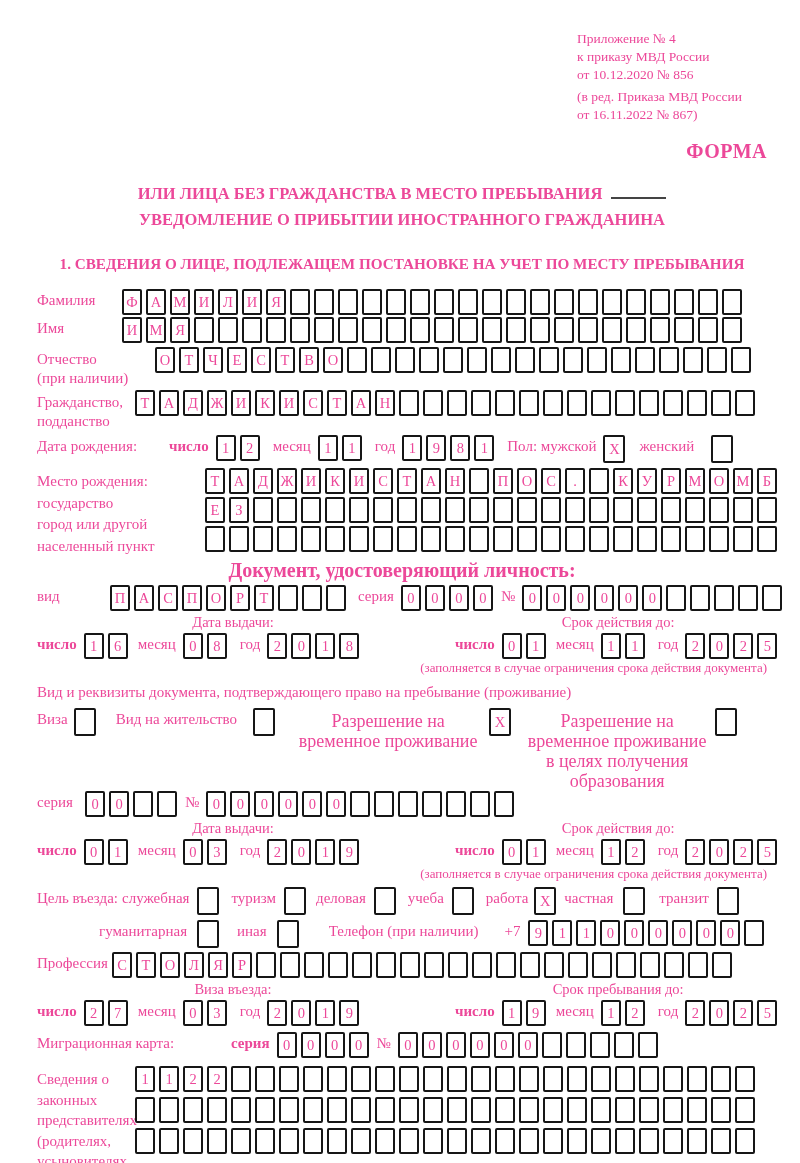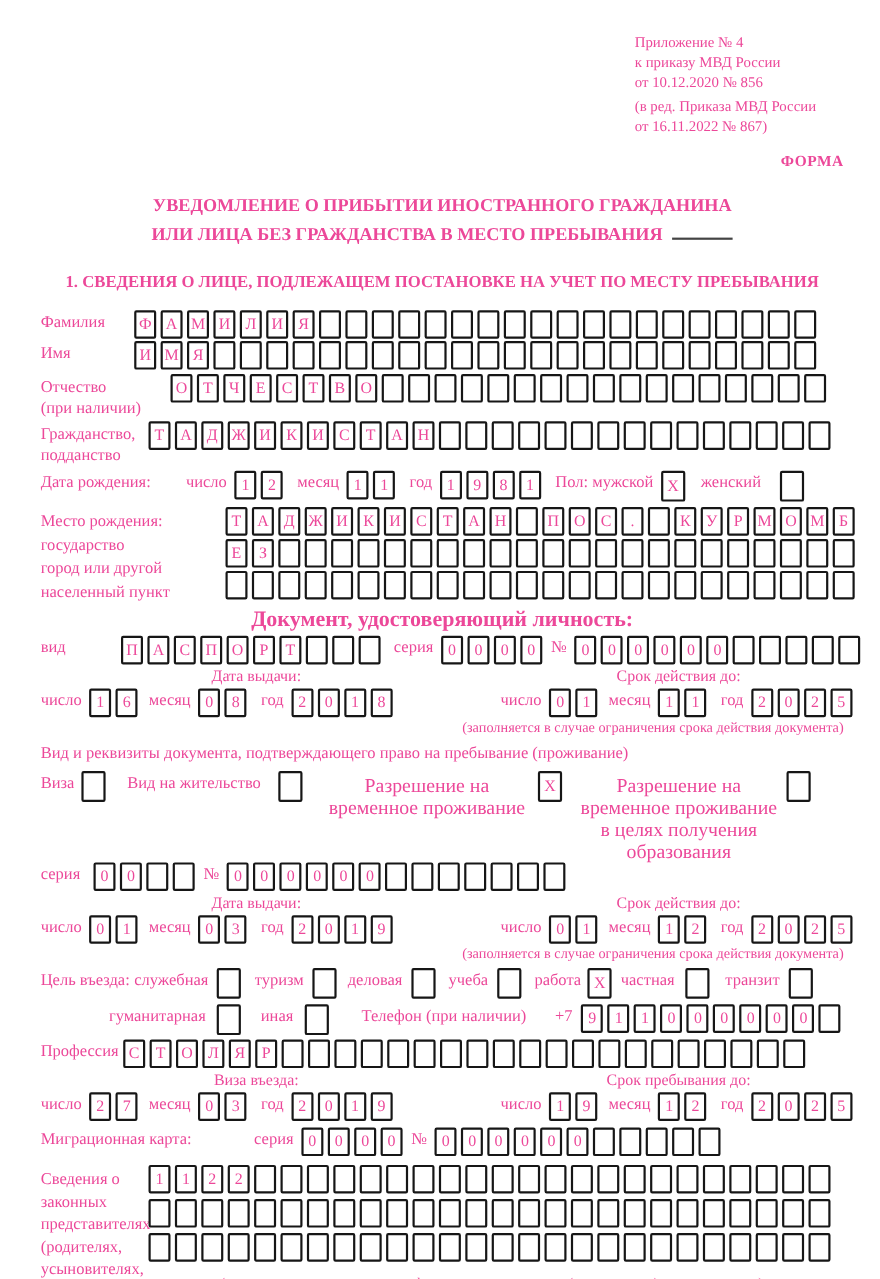--- a/index.html
+++ b/index.html
@@ -1,35 +1,35 @@
 <!DOCTYPE html>
 <html><head>
 <meta charset="utf-8">
 <style>
   html,body{margin:0;padding:0;background:#fff;}
   .page{position:relative;width:800px;height:1163px;box-sizing:border-box;
     padding:30px 33px 0 37px;font-family:"Liberation Serif",serif;color:#ec4899;
     font-size:15px;overflow:hidden;background:#fff;}
   .hdr{margin-left:auto;width:190px;font-size:13.5px;line-height:18px;}
   .hdr .ed{margin-top:4px;}
-  .forma{font-weight:bold;text-align:right;font-size:14px;margin-top:16px;letter-spacing:.5px;}
+  .forma{font-weight:bold;text-align:right;font-size:20px;margin-top:16px;letter-spacing:.5px;}
   .title{text-align:center;font-weight:bold;font-size:16.5px;line-height:26px;margin-top:18px;}
   .blank{display:inline-block;width:55px;border-bottom:2.5px solid #444;height:13px;margin-left:9px;}
   .sec-head{text-align:center;font-weight:bold;font-size:15.2px;margin-top:22px;margin-bottom:16px;}
   .row{display:flex;align-items:flex-start;margin-bottom:2px;}
   .cells{display:inline-flex;flex-wrap:nowrap;flex:0 0 auto;}
   .cell{box-sizing:border-box;flex:0 0 auto;width:20px;height:26px;margin-right:4px;
     border:2px solid #161616;border-radius:2px;text-align:center;font-size:14.5px;
     line-height:22px;font-family:inherit;background:#fff;}
   .cb .cell{width:22px;height:28px;line-height:24px;}
   .lbl{padding-top:3px;flex:0 0 auto;}
   .lblcol{flex:0 0 auto;line-height:19px;padding-top:3px;}
   .lblcol4{flex:0 0 auto;line-height:21.5px;padding-top:3px;}
   .inl{padding-top:3px;flex:0 0 auto;margin:0 7px 0 9px;}
-  .inl0{padding-top:3px;flex:0 0 auto;margin-right:7px;}
+  .inl0{padding-top:3px;flex:0 0 auto;margin-right:7px;font-weight:bold;}
   .cellstack{display:flex;flex-direction:column;gap:3px;}
   .doc-head{text-align:center;font-weight:bold;font-size:20px;margin:2px 0 3px;}
   .datepair{display:flex;align-items:flex-end;margin-top:3px;}
   .dp-left{width:392px;flex:0 0 auto;}
   .dp-right{flex:1;padding-left:26px;}
   .dp-head{text-align:center;font-size:14.5px;margin-bottom:2px;}
   .dp-line{display:flex;align-items:flex-start;}
   .fill-note{text-align:right;font-size:13px;margin:1px 0 5px;}
   .para{line-height:22px;}
   .opt-text{flex:0 0 auto;text-align:center;line-height:20px;padding-top:3px;font-size:18px;}
@@ -48,22 +48,22 @@
   <div class="hdr">
     <div>Приложение № 4</div>
     <div>к приказу МВД России</div>
     <div>от 10.12.2020 № 856</div>
     <div class="ed">(в ред. Приказа МВД России</div>
     <div>от 16.11.2022 № 867)</div>
   </div>
   <div class="forma">ФОРМА</div>
 
   <div class="title">
+    <div><span>ИЛИ ЛИЦА БЕЗ ГРАЖДАНСТВА В МЕСТО ПРЕБЫВАНИЯ</span><span class="blank"></span></div>
     <div>УВЕДОМЛЕНИЕ О ПРИБЫТИИ ИНОСТРАННОГО ГРАЖДАНИНА</div>
-    <div><span>ИЛИ ЛИЦА БЕЗ ГРАЖДАНСТВА В МЕСТО ПРЕБЫВАНИЯ</span><span class="blank"></span></div>
   </div>
 
   <div class="sec-head">1. СВЕДЕНИЯ О ЛИЦЕ, ПОДЛЕЖАЩЕМ ПОСТАНОВКЕ НА УЧЕТ ПО МЕСТУ ПРЕБЫВАНИЯ</div>
 
   <div class="row">
     <span class="lbl w85">Фамилия</span>
     <span class="cells">
         <span class="cell">Ф</span>
         <span class="cell">А</span>
         <span class="cell">М</span>

